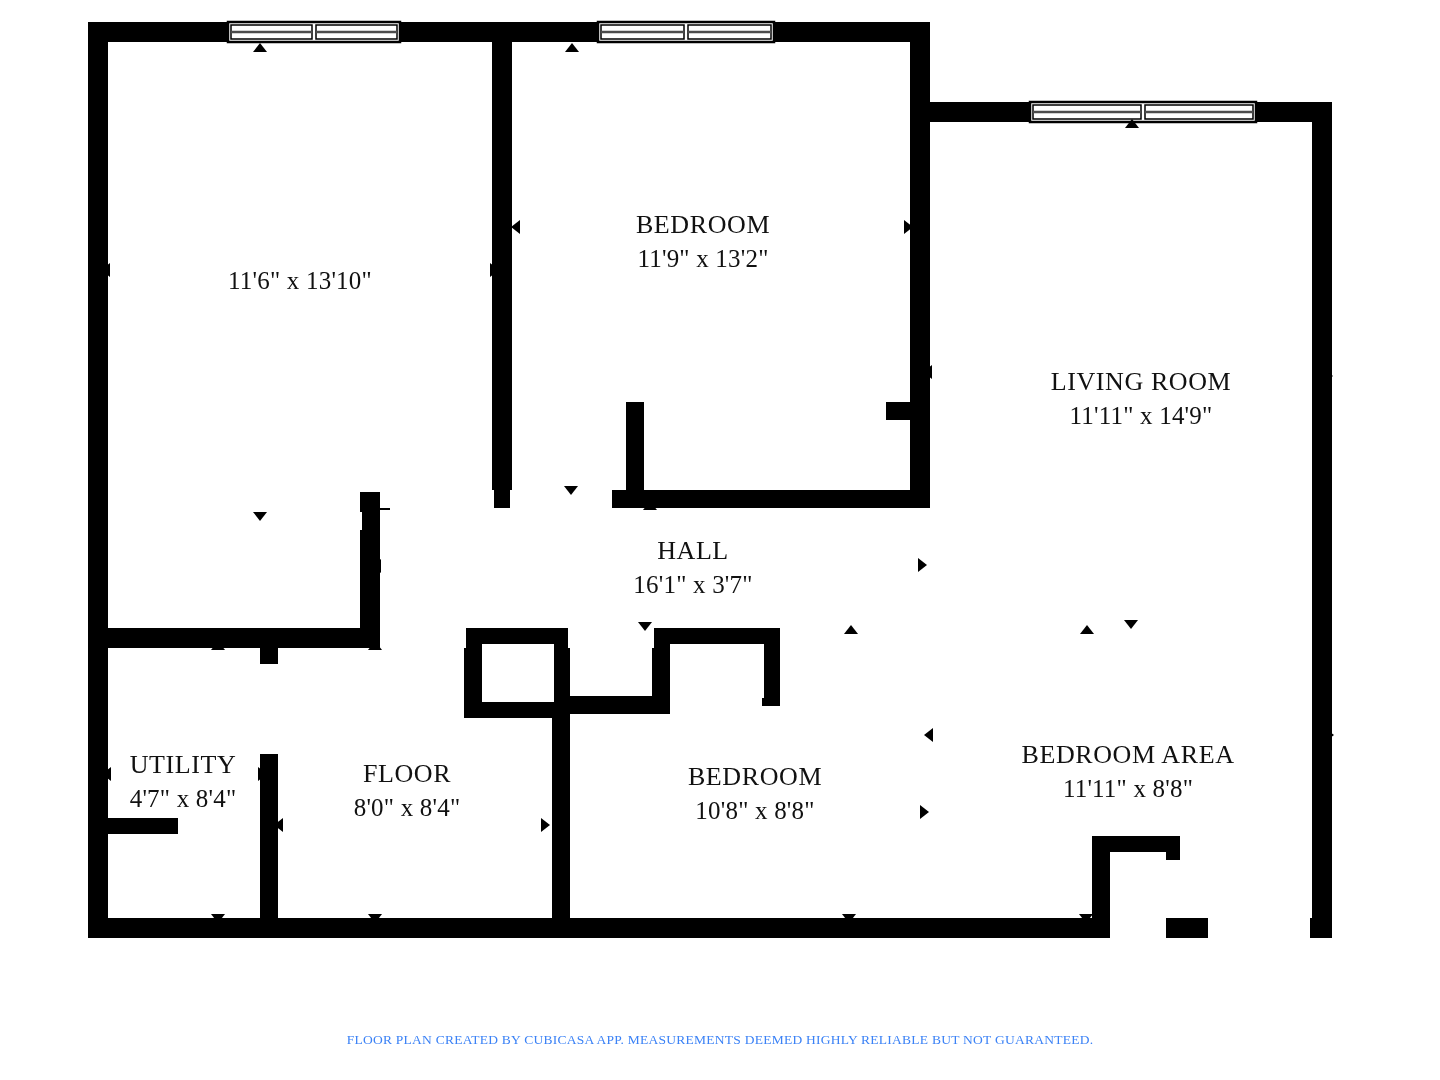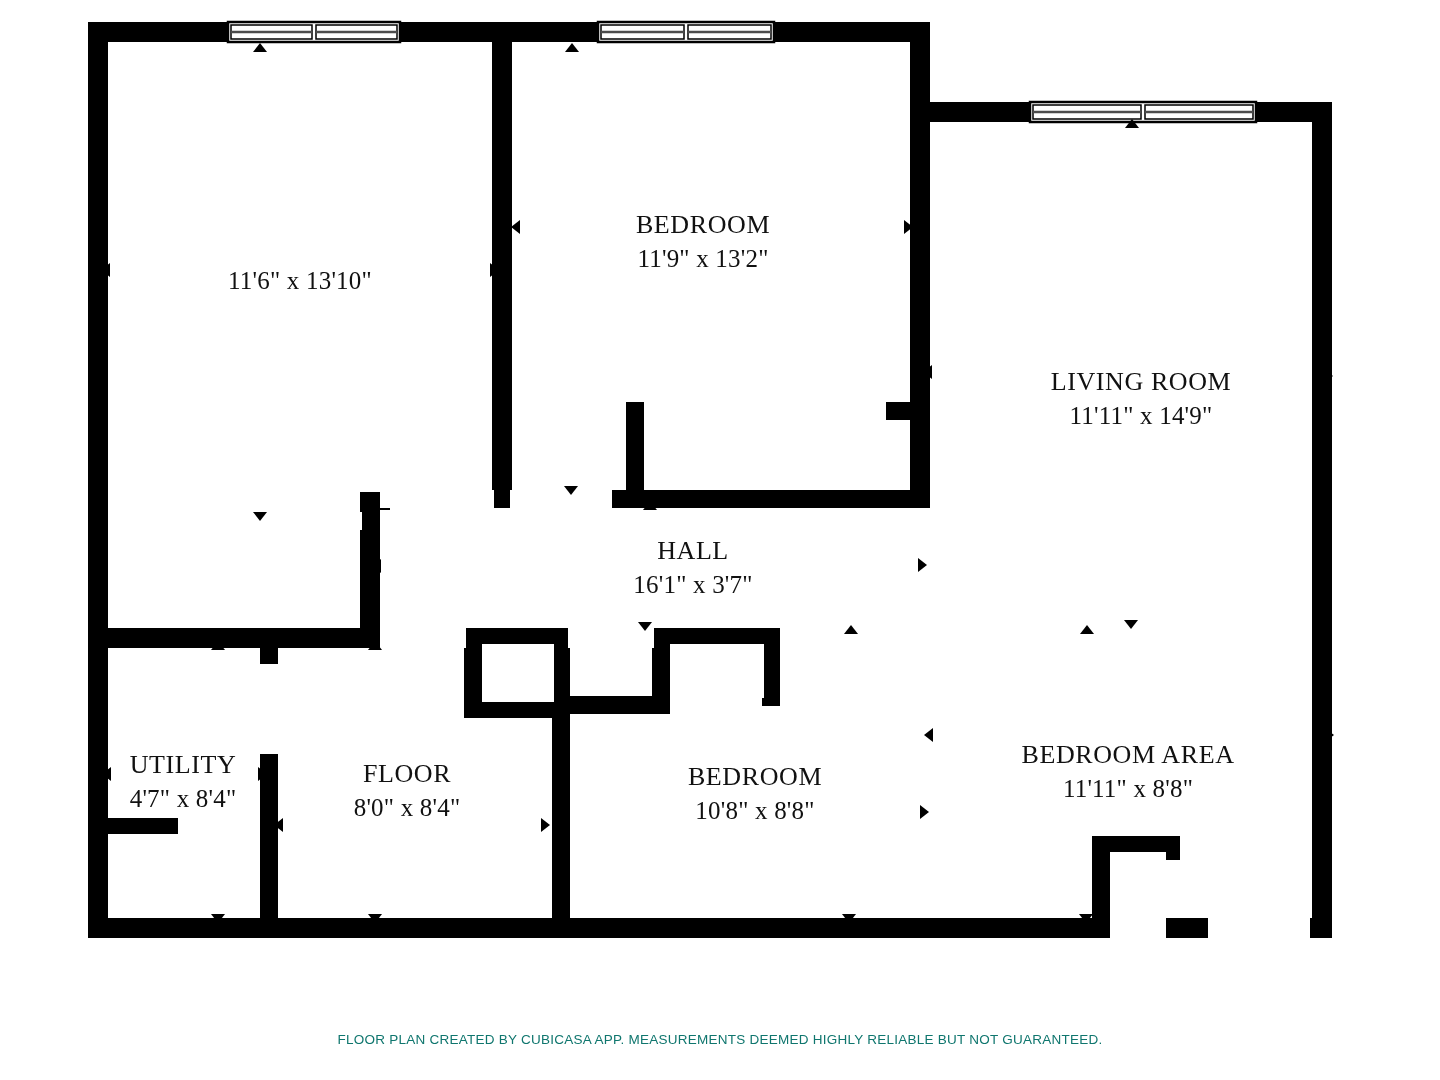--- a/index.html
+++ b/index.html
@@ -51,24 +51,24 @@
     letter-spacing: 0.2px;
     font-weight: 400;
     margin-top: 3px;
   }
   #footer-note {
     position: absolute;
     left: 0;
     right: 0;
     top: 1032px;
     text-align: center;
-    font-family: Liberation Sans, sans-serif;
+    font-family: Liberation Serif, serif;
     font-size: 13.5px;
     letter-spacing: 0.25px;
-    color: #0f766e;
+    color: #3b82f6;
     white-space: nowrap;
   }
 </style>
 </head>
 <body>
 
 <div id="floorplan-root">
 
   <svg id="plan-svg" viewBox="0 0 1440 1080" xmlns="http://www.w3.org/2000/svg">
     <g id="g-openings">

